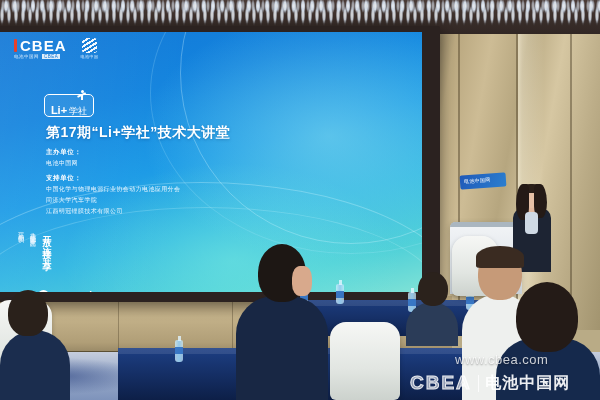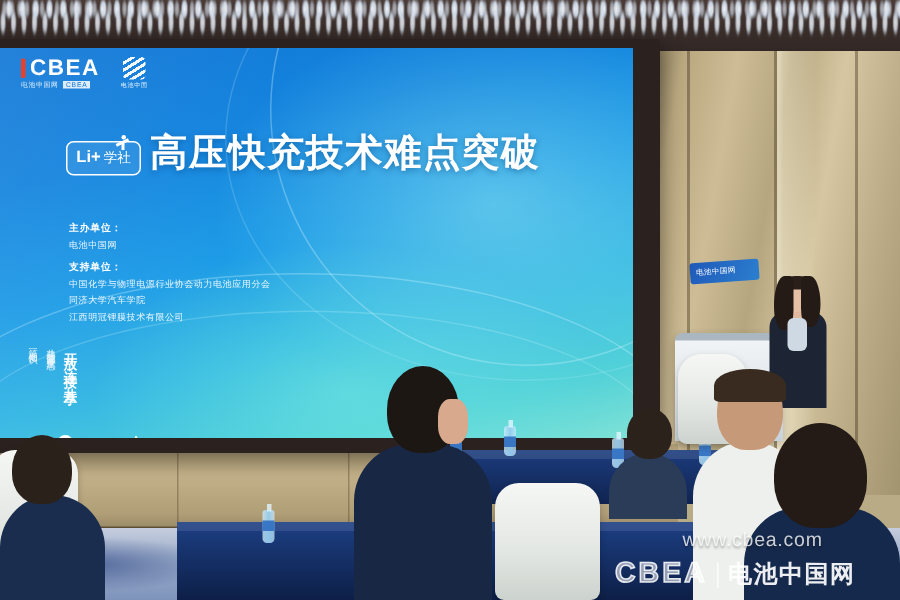--- a/index.html
+++ b/index.html
@@ -97,21 +97,21 @@
   .logo-cbea .sub .en{background:rgba(255,255,255,.85);color:#1277d6;padding:0 2px;}
   .logo-2{display:flex;flex-direction:column;align-items:center;gap:1px;}
   .logo-2 .glyph{width:15px;height:15px;background:
      repeating-linear-gradient(-32deg, rgba(255,255,255,.95) 0 2px, rgba(255,255,255,0) 2px 4px);
      border-radius:3px;}
   .logo-2 .cap{font-size:4px;color:#dcefff;letter-spacing:.5px;}
 
   
   .badge{
     position:absolute;left:44px;top:62px;width:48px;height:21px;border:1.6px solid #fff;border-radius:5px;
-    display:flex;align-items:center;justify-content:center;gap:2px;background:rgba(255,255,255,.08);
+    display:flex;align-items:flex-end;justify-content:center;gap:2px;background:rgba(255,255,255,.08);
   }
   .badge .li{font-size:11px;font-weight:bold;color:#fff;line-height:1;}
   .badge .cn{font-size:9px;font-weight:normal;color:#fff;line-height:1;}
   .badge .fig{position:absolute;right:5px;top:-5px;width:12px;height:12px;}
   .badge .fig i{position:absolute;background:#fff;display:block;}
 
   .title-main{
     position:absolute;left:100px;top:58px;font-size:25px;font-weight:bold;color:#fff;
     letter-spacing:1px;line-height:1;white-space:nowrap;
     text-shadow:0 1px 4px rgba(0,60,120,.45);
@@ -235,21 +235,21 @@
       <div class="badge">
         <span class="li">Li+</span>
         <span class="cn">学社</span>
         <span class="fig">
           <i style="left:5px;top:0;width:3px;height:3px;border-radius:50%"></i>
           <i style="left:5px;top:4px;width:2px;height:6px;"></i>
           <i style="left:1px;top:4px;width:9px;height:1.5px;transform:rotate(-25deg)"></i>
         </span>
       </div>
 
-      <div class="title-main">高压快充技术难点突破</div>
+      <div class="title-sub">第17期“Li+学社”技术大讲堂</div>
 
       <div class="orgs">
         <div class="hd">主办单位：</div>
         <div class="ln">电池中国网</div>
         <div class="hd">支持单位：</div>
         <div class="ln">中国化学与物理电源行业协会动力电池应用分会</div>
         <div class="ln">同济大学汽车学院</div>
         <div class="ln">江西明冠锂膜技术有限公司</div>
       </div>
 

